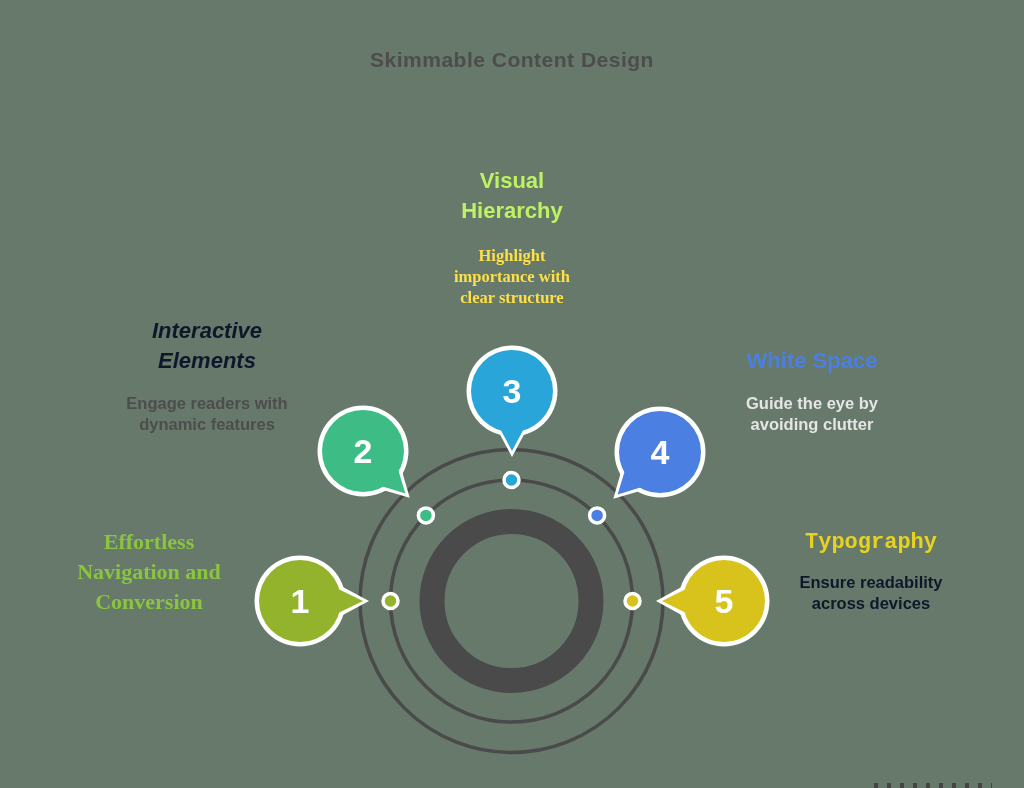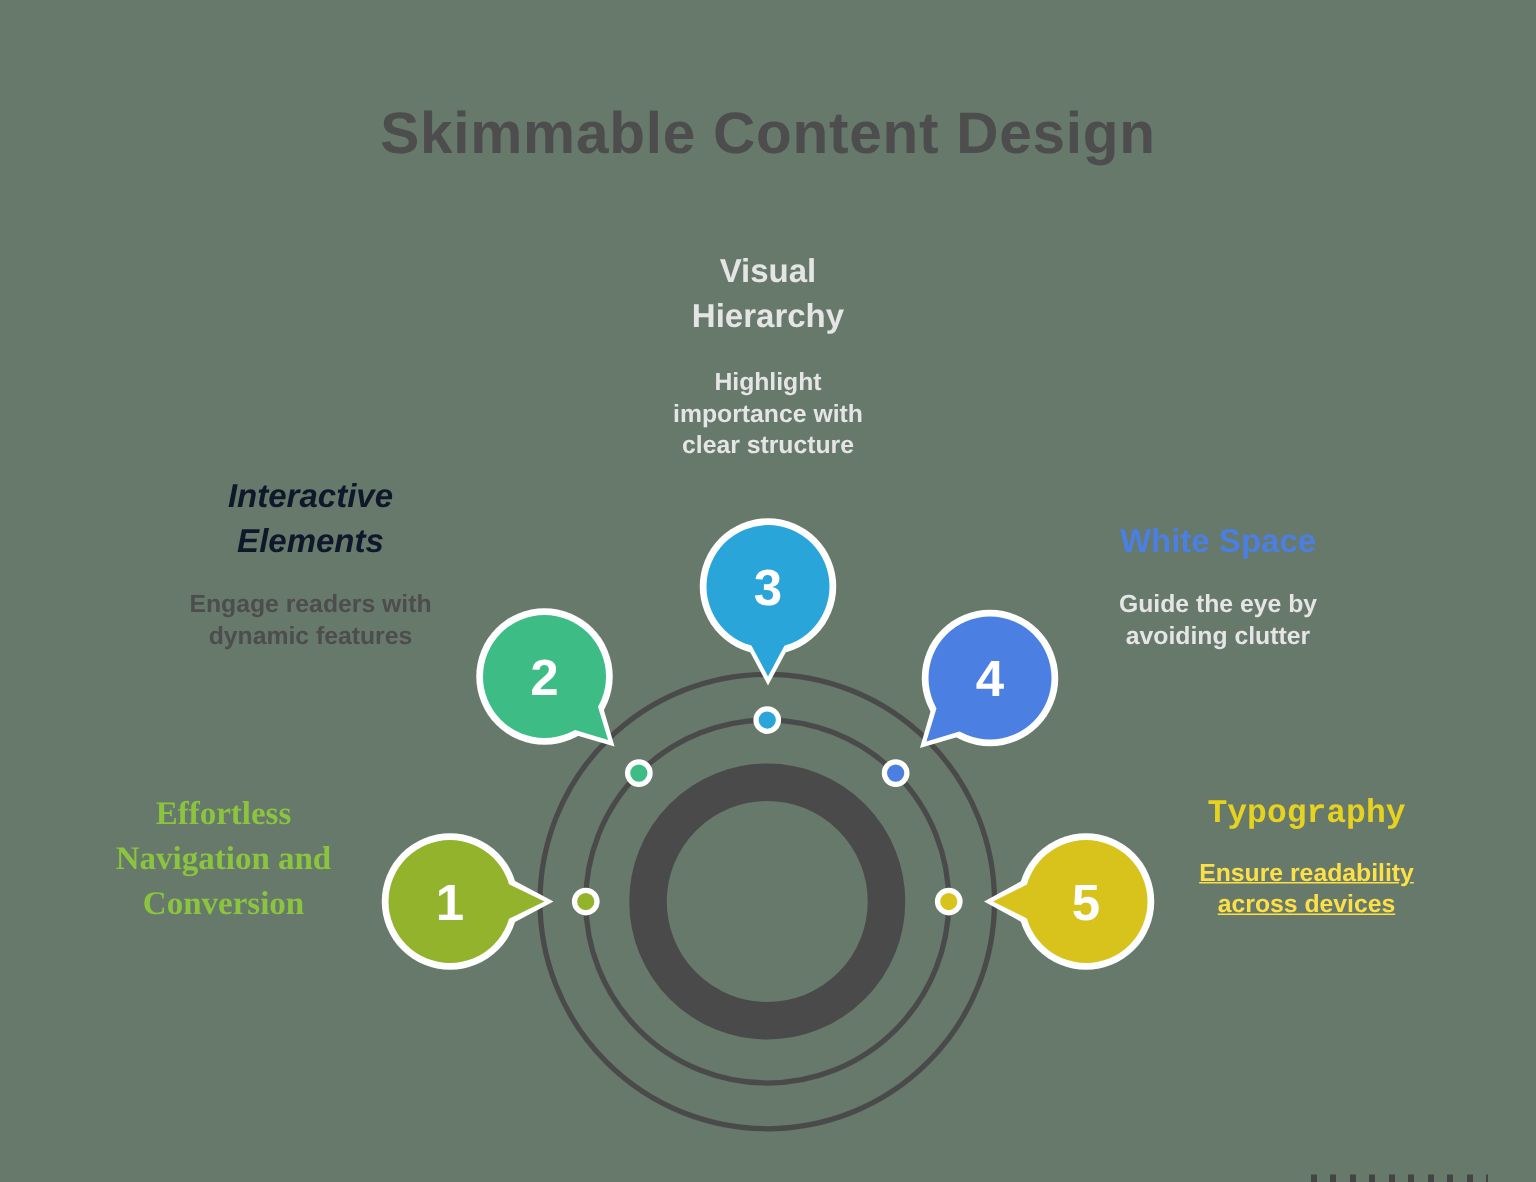--- a/index.html
+++ b/index.html
@@ -6,24 +6,24 @@
   .stage {
     position: relative;
     width: 1024px;
     height: 788px;
     overflow: hidden;
     font-family: "Liberation Sans", sans-serif;
   }
   .title {
     position: absolute;
     left: 0;
-    top: 68px;
+    top: 48px;
     width: 1024px;
     text-align: center;
-    font-size: 39px;
+    font-size: 21px;
     font-weight: 700;
     letter-spacing: 0.5px;
   }
   .diagram-svg {
     position: absolute;
     left: 0;
     top: 0;
     width: 1024px;
     height: 788px;
   }
@@ -81,32 +81,32 @@
 
   <div class="topic-heading h-1" style="color: rgb(139, 196, 62);">Effortless
 Navigation and
 Conversion</div>
 
   <div class="topic-heading h-2" style="color: #0f172a; font-style: italic;">Interactive
 Elements</div>
   <div class="topic-body b-2" style="color: rgb(77, 77, 77);">Engage readers with
 dynamic features</div>
 
-  <div class="topic-heading h-3" style="color: #e5e5e5;">Visual
+  <div class="topic-heading h-3" style="color: #bef264;">Visual
 Hierarchy</div>
-  <div class="topic-body b-3" style="color: #e5e5e5;">Highlight
+  <div class="topic-body b-3" style="color: #fde047; font-family: Liberation Serif, serif;">Highlight
 importance with
 clear structure</div>
 
   <div class="topic-heading h-4" style="color: rgb(75, 127, 225);">White Space</div>
   <div class="topic-body b-4" style="color: #e5e5e5;">Guide the eye by
 avoiding clutter</div>
 
   <div class="topic-heading h-5" style="color: rgb(230, 210, 31); font-family: Liberation Mono, monospace;">Typography</div>
-  <div class="topic-body b-5" style="color: #fde047; text-decoration: underline;">Ensure readability
+  <div class="topic-body b-5" style="color: #0f172a;">Ensure readability
 across devices</div>
 
   <svg class="diagram-svg" viewBox="0 0 1024 788">
 
     <circle cx="511.5" cy="601" r="151.5" fill="none" stroke-width="3.5" stroke="#4a4a4a"></circle>
     <circle cx="511.5" cy="601" r="121" fill="none" stroke-width="3.5" stroke="#4a4a4a"></circle>
     <circle cx="511.5" cy="601" r="79.5" fill="none" stroke-width="25" stroke="#4a4a4a"></circle>
 
     <circle cx="390.5" cy="601" r="7.5" stroke="#ffffff" stroke-width="3.5" fill="#94b32d"></circle>
     <circle cx="425.9" cy="515.4" r="7.5" stroke="#ffffff" stroke-width="3.5" fill="#3dbd85"></circle>

